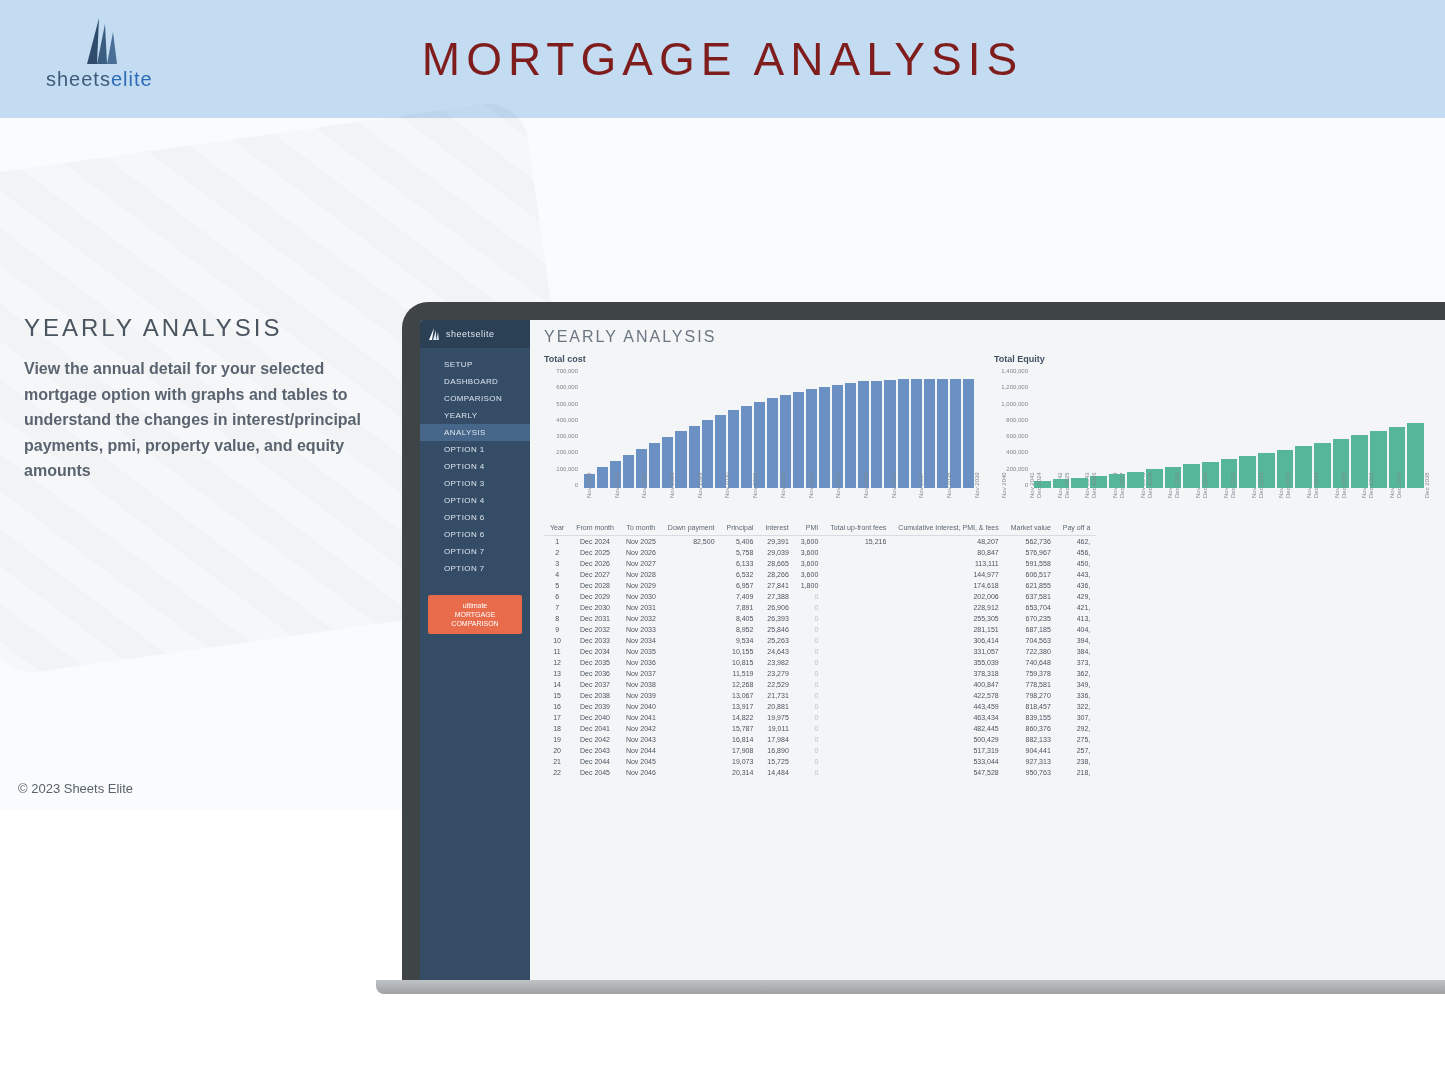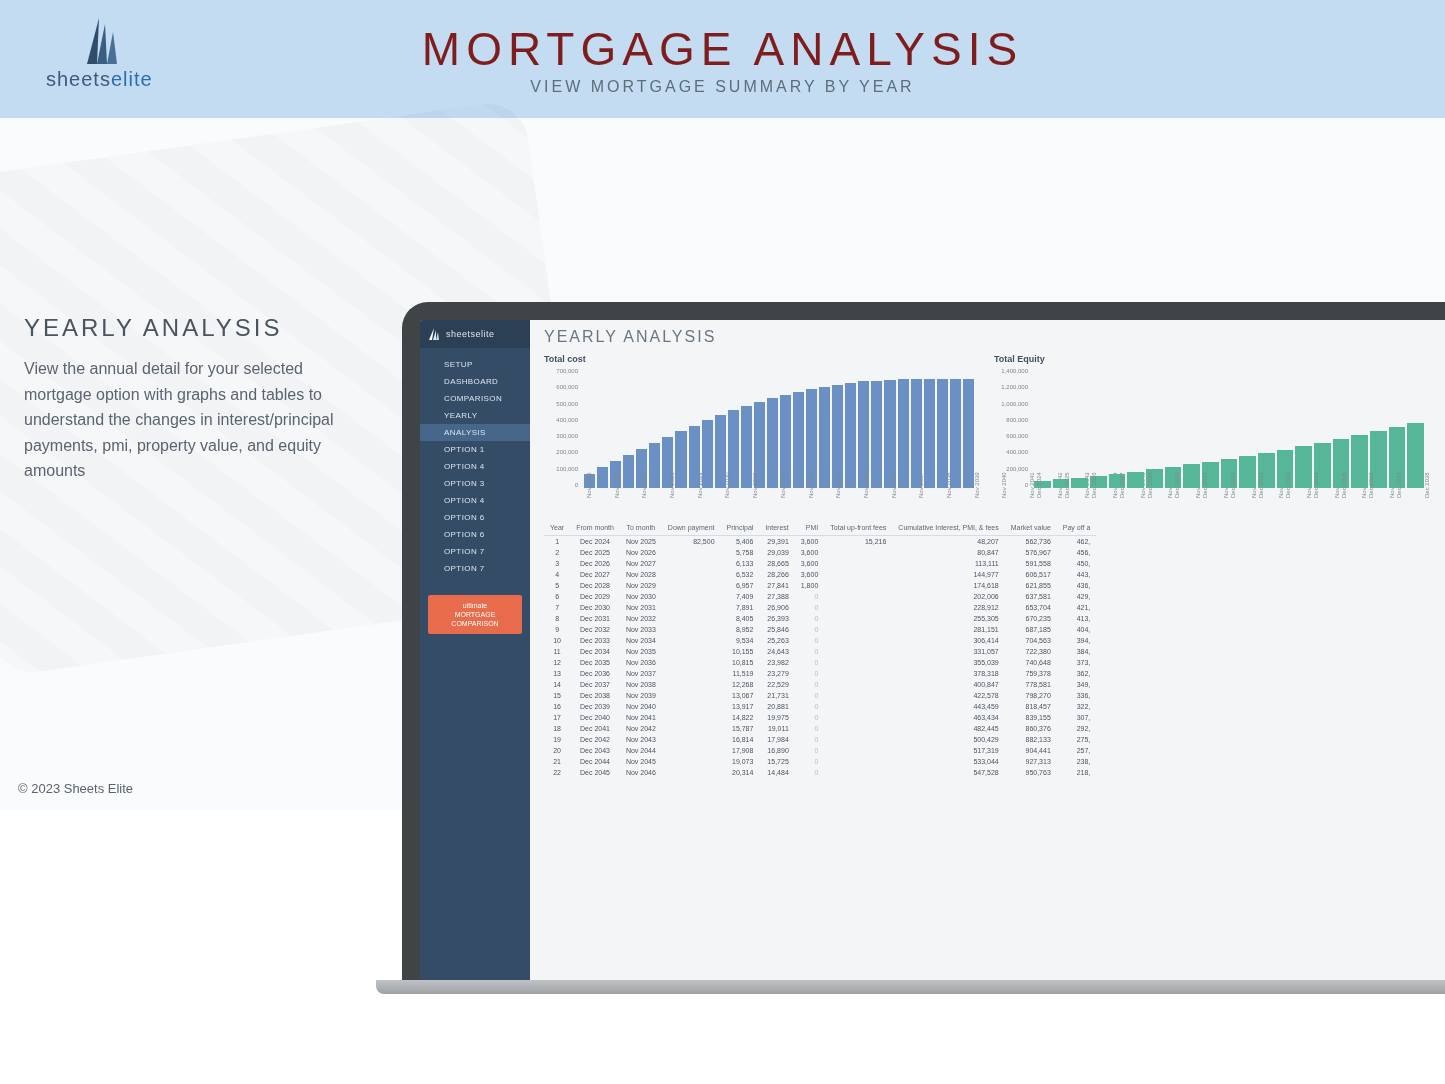--- a/index.html
+++ b/index.html
@@ -20,21 +20,21 @@
 
 .bodywrap::before {
   content: ""; position: absolute; left: -40px; top: 20px; width: 600px; height: 500px;
   background: repeating-linear-gradient(45deg, rgba(0,0,0,0.015) 0 30px, rgba(0,0,0,0.03) 30px 60px);
   transform: rotate(-8deg); border-radius: 40px;
 }
 
 
 .copy { position: absolute; left: 24px; top: 196px; width: 340px; color: #5a6470; }
 .copy h2 { font-size: 24px; letter-spacing: 3px; font-weight: 400; color: #4a5560; margin-bottom: 14px; }
-.copy p  { font-size: 16px; line-height: 1.6; font-weight: 400; }
+.copy p  { font-size: 16px; line-height: 1.6; font-weight: 700; }
 
 
 .laptop { position: absolute; left: 376px; top: 184px; width: 1069px; height: 720px; }
 .laptop .bezel {
   position: absolute; left: 26px; top: 0; width: 1043px; height: 680px;
   background: #3f4446; border-top-left-radius: 26px; padding: 18px; padding-right: 0; padding-bottom: 0;
 }
 .laptop .screen {
   position: relative; width: 100%; height: 100%; background: #f4f5f6;
   border-top-left-radius: 4px;  overflow: hidden;
@@ -93,21 +93,20 @@
       <polygon points="32,0 20,46 30,46" fill="#2f4c6d"></polygon>
       <polygon points="38,6 30,46 40,46" fill="#3a5d82"></polygon>
       <polygon points="46,14 40,46 50,46" fill="#4a6f96"></polygon>
     </svg>
     <div class="brand">
       <span>sheets</span><b>elite</b>
     </div>
   </div>
   <div class="titlebox">
     <h1>MORTGAGE ANALYSIS</h1>
-    <div class="sub">VIEW MORTGAGE SUMMARY BY YEAR</div>
   </div>
 </div>
 
 <div class="bodywrap">
 
   <div class="copy">
     <h2>YEARLY ANALYSIS</h2>
     <p>View the annual detail for your selected mortgage option with graphs and tables to understand the changes in interest/principal payments, pmi, property value, and equity amounts</p>
   </div>
 

